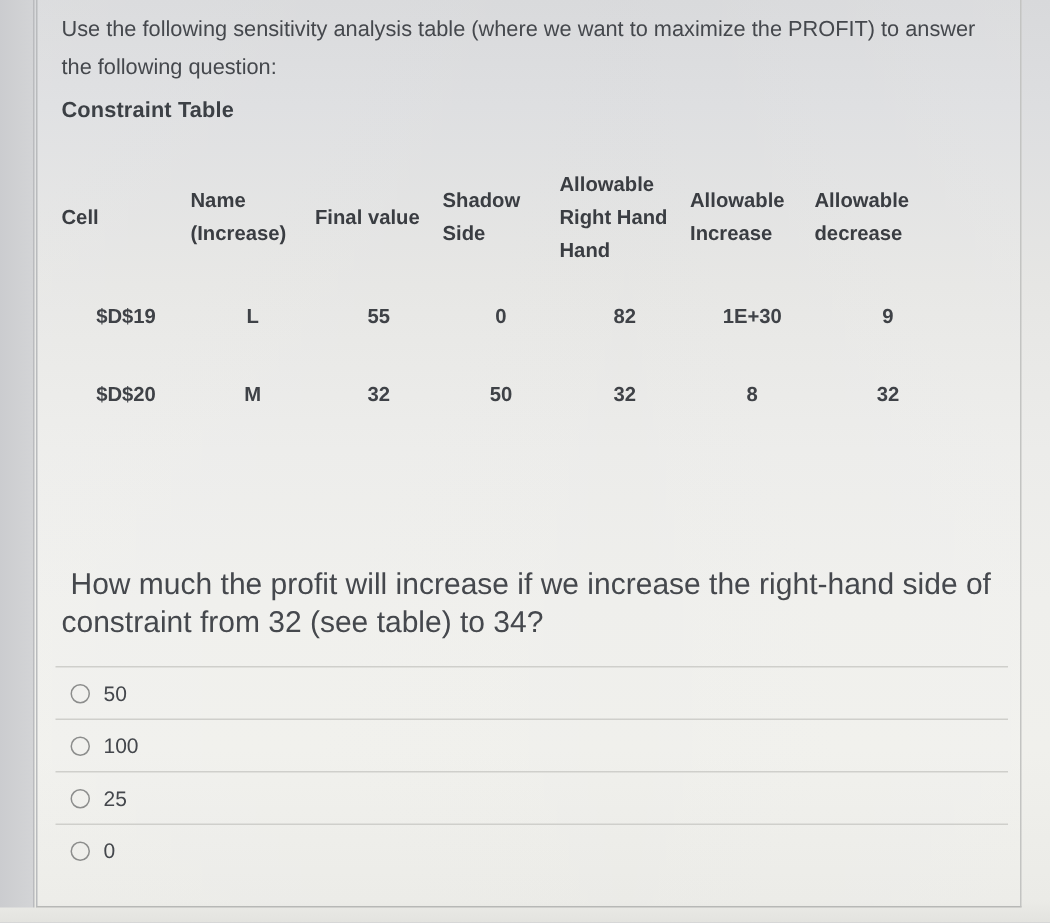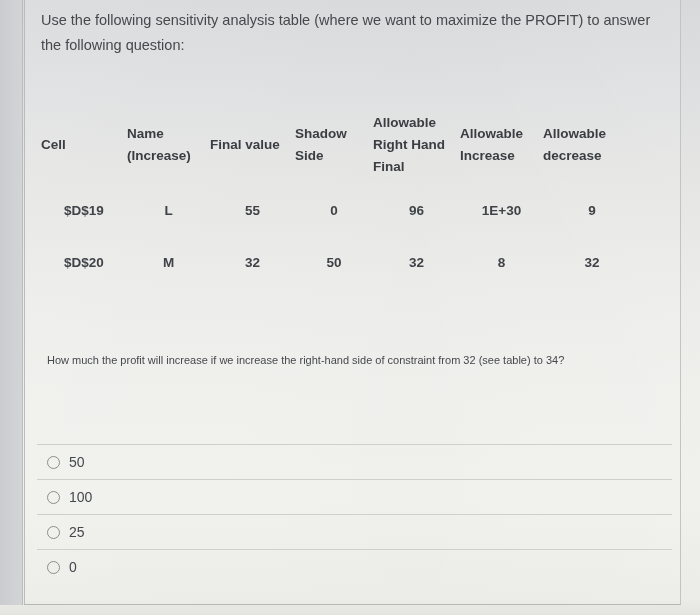--- a/index.html
+++ b/index.html
@@ -115,23 +115,23 @@
   .c-rhs    { width: 87px; }
   .c-inc    { width: 83px; }
   .c-dec    { width: 98px; }
 
   .c-final .hdr-wrap { white-space: nowrap; }
 
   
   .question {
     position: absolute;
     left: 41px;
-    top: 348px;
+    top: 378px;
     width: 622px;
-    font-size: 11px;
+    font-size: 20px;
     line-height: 25px;
     color: #45484d;
     text-indent: 6px;
   }
 
   
   .options {
     position: absolute;
     left: 37px;
     top: 444px;
@@ -167,20 +167,21 @@
 <body>
 
 <div class="photo">
   <div class="sheet-gutter"></div>
   <div class="sheet"></div>
 
   <div class="content">
 
     <div class="intro">Use the following sensitivity analysis table (where we want to maximize the PROFIT) to answer the following question:</div>
 
+    <div class="section-title">Constraint Table</div>
 
     <table class="ctable">
       <thead>
         <tr>
           <th class="c-cell">
             <span>Cell</span>
           </th>
           <th class="c-name">
             <div>Name</div>
             <div>(Increase)</div>
@@ -188,39 +189,39 @@
           <th class="c-final">
             <div class="hdr-wrap">Final value</div>
           </th>
           <th class="c-shadow">
             <div>Shadow</div>
             <div>Side</div>
           </th>
           <th class="c-rhs">
             <div>Allowable</div>
             <div>Right Hand</div>
-            <div>Final</div>
+            <div>Hand</div>
           </th>
           <th class="c-inc">
             <div>Allowable</div>
             <div>Increase</div>
           </th>
           <th class="c-dec">
             <div>Allowable</div>
             <div>decrease</div>
           </th>
         </tr>
       </thead>
       <tbody>
         <tr>
           <td>$D$19</td>
           <td>L</td>
           <td>55</td>
           <td>0</td>
-          <td>96</td>
+          <td>82</td>
           <td>1E+30</td>
           <td>9</td>
         </tr>
         <tr>
           <td>$D$20</td>
           <td>M</td>
           <td>32</td>
           <td>50</td>
           <td>32</td>
           <td>8</td>

